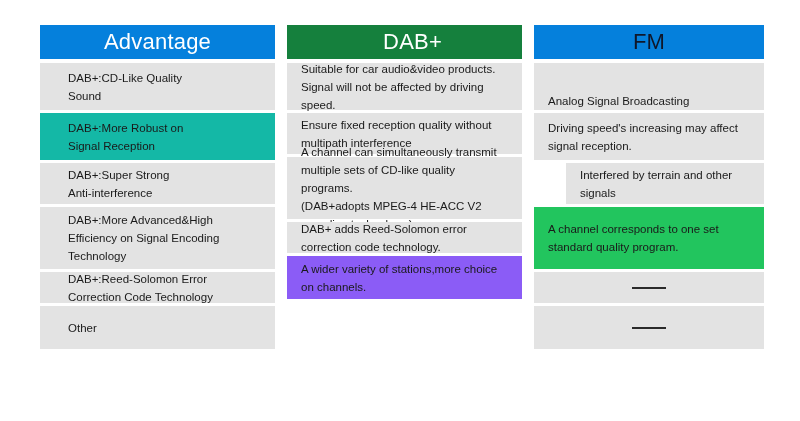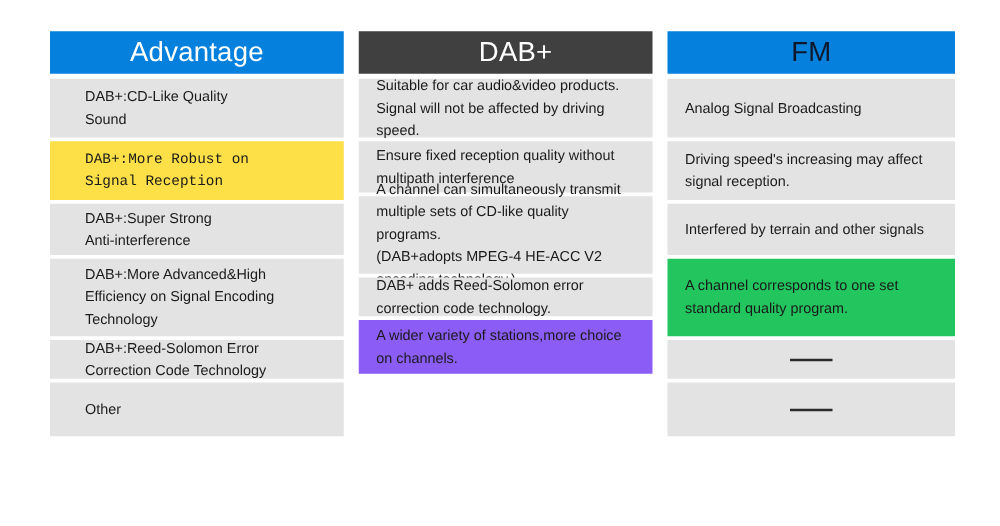--- a/index.html
+++ b/index.html
@@ -85,21 +85,21 @@
 
 <div class="comparison-table">
 
   <div class="column col-advantage">
     <div class="col-header" style="background: rgb(5, 128, 220); color: rgb(255, 255, 255);">Advantage</div>
     <div class="rows">
       <div class="cell cell-r1 indent" style="background: rgb(227, 227, 227); color: rgb(26, 26, 26);">
           <span class="cell-text">DAB+:CD-Like Quality
 Sound</span>
         </div>
-      <div class="cell cell-r2 indent" style="background: #fde047; color: rgb(26, 26, 26); font-family: Liberation Mono, monospace;">
+      <div class="cell cell-r2 indent" style="background: #14b8a6; color: rgb(26, 26, 26);">
           <span class="cell-text">DAB+:More Robust on
 Signal Reception</span>
         </div>
       <div class="cell cell-r3 indent" style="background: rgb(227, 227, 227); color: rgb(26, 26, 26);">
           <span class="cell-text">DAB+:Super Strong
 Anti-interference</span>
         </div>
       <div class="cell cell-r4 indent" style="background: rgb(227, 227, 227); color: rgb(26, 26, 26);">
           <span class="cell-text">DAB+:More Advanced&amp;High
 Efficiency on Signal Encoding
@@ -109,21 +109,21 @@
           <span class="cell-text">DAB+:Reed-Solomon Error
 Correction Code Technology</span>
         </div>
       <div class="cell cell-r6 indent" style="background: rgb(227, 227, 227); color: rgb(26, 26, 26);">
           <span class="cell-text">Other</span>
         </div>
     </div>
   </div>
 
   <div class="column col-dab">
-    <div class="col-header" style="background: #404040; color: rgb(255, 255, 255); padding-left: 16px;">DAB+</div>
+    <div class="col-header" style="background: #15803d; color: rgb(255, 255, 255); padding-left: 16px;">DAB+</div>
     <div class="rows">
       <div class="cell cell-r2" style="background: rgb(227, 227, 227); color: rgb(26, 26, 26);">
           <span class="cell-text">Suitable for car audio&amp;video products.
 Signal will not be affected by driving
 speed.</span>
         </div>
       <div class="cell cell-r3" style="background: rgb(227, 227, 227); color: rgb(26, 26, 26);">
           <span class="cell-text">Ensure fixed reception quality without
 multipath interference</span>
         </div>
@@ -140,28 +140,28 @@
       <div class="cell cell-r6" style="background: #8b5cf6; color: rgb(26, 26, 26);">
           <span class="cell-text">A wider variety of stations,more choice
 on channels.</span>
         </div>
     </div>
   </div>
 
   <div class="column col-fm">
     <div class="col-header" style="background: rgb(5, 128, 220); color: #0f172a;">FM</div>
     <div class="rows">
-      <div class="cell cell-r1" style="background: rgb(227, 227, 227); color: rgb(26, 26, 26);">
+      <div class="cell cell-r1" style="background: rgb(227, 227, 227); color: rgb(26, 26, 26); align-items: flex-end;">
           <span class="cell-text">Analog Signal Broadcasting</span>
         </div>
       <div class="cell cell-r2" style="background: rgb(227, 227, 227); color: rgb(26, 26, 26);">
           <span class="cell-text">Driving speed's increasing may affect
 signal reception.</span>
         </div>
-      <div class="cell cell-r3" style="background: rgb(227, 227, 227); color: rgb(26, 26, 26);">
+      <div class="cell cell-r3" style="background: rgb(227, 227, 227); color: rgb(26, 26, 26); margin-left: 32px;">
           <span class="cell-text">Interfered by terrain and other signals</span>
         </div>
       <div class="cell cell-r4" style="background: #22c55e; color: rgb(26, 26, 26);">
           <span class="cell-text">A channel corresponds to one set
 standard quality program.</span>
         </div>
       <div class="cell cell-r5 dash" style="background: rgb(227, 227, 227); color: rgb(26, 26, 26);">
           <span class="dash-mark"></span>
         </div>
       <div class="cell cell-r6 dash" style="background: rgb(227, 227, 227); color: rgb(26, 26, 26);">

